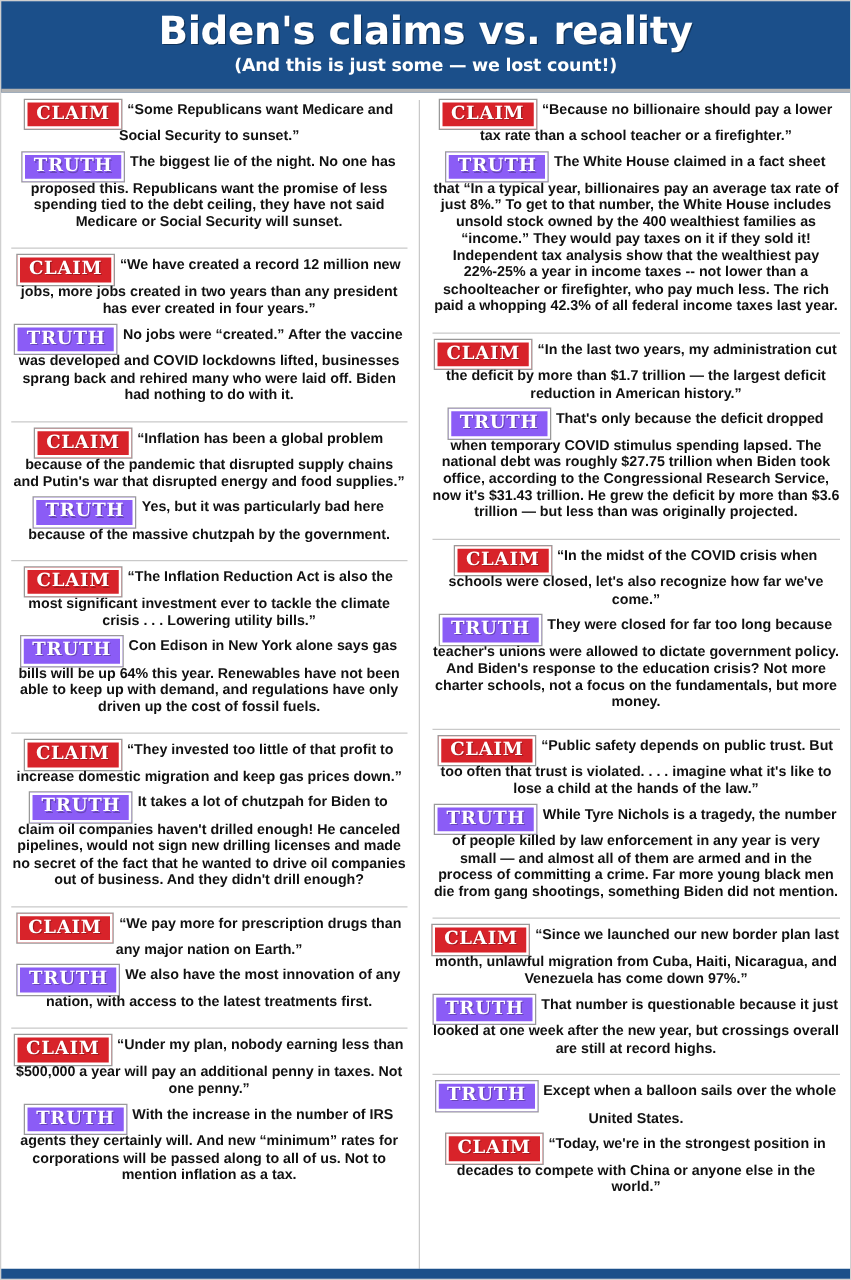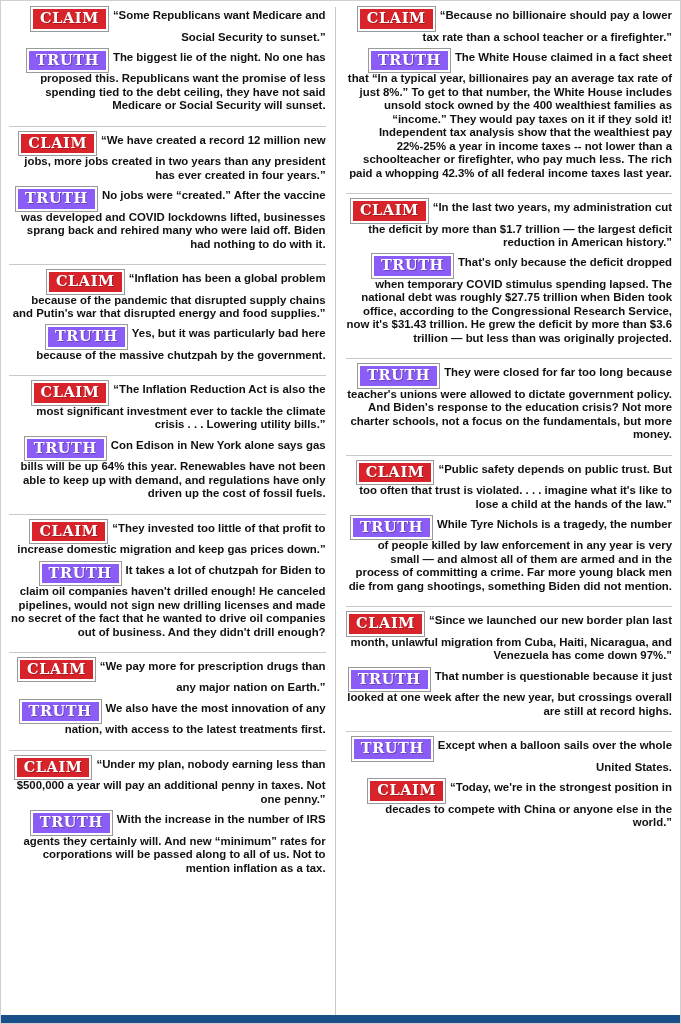--- a/index.html
+++ b/index.html
@@ -66,21 +66,21 @@
     border-right: 1px solid #c9c9c9;
     padding-right: 9px;
   }
   
   .entry {
     margin-bottom: 4px;
   }
   .para {
     font-size: 11.4px;
     line-height: 1.18;
-    text-align: right;
+    text-align: center;
     color: #111;
     margin: 0 0 5px 0;
     font-family: "Liberation Sans", sans-serif;
   }
   .para .txt {
     font-weight: bold;
   }
   .para.claim .txt {
     font-weight: bold;
   }
@@ -125,20 +125,24 @@
   .bottombar {
     height: 8px;
     background: #1b4f8a;
   }
 </style>
 </head>
 <body>
 
 <div class="page">
 
+  <div class="masthead">
+    <div class="title">Biden's claims vs. reality</div>
+    <div class="subtitle">(And this is just some — we lost count!)</div>
+  </div>
 
   <div class="columns">
 
     <div class="col left">
 
       <div class="entry">
         <p class="para claim"><span class="badge claim">CLAIM</span><span class="txt">“Some Republicans want Medicare and Social Security to sunset.”</span></p>
         <p class="para truth"><span class="badge truth">TRUTH</span><span class="txt">The biggest lie of the night. No one has proposed this. Republicans want the promise of less spending tied to the debt ceiling, they have not said Medicare or Social Security will sunset.</span></p>
       </div>
       <hr class="rule">
@@ -188,20 +192,21 @@
       </div>
       <hr class="rule">
 
       <div class="entry">
         <p class="para claim"><span class="badge claim">CLAIM</span><span class="txt">“In the last two years, my administration cut the deficit by more than $1.7 trillion — the largest deficit reduction in American history.”</span></p>
         <p class="para truth"><span class="badge truth">TRUTH</span><span class="txt">That's only because the deficit dropped when temporary COVID stimulus spending lapsed. The national debt was roughly $27.75 trillion when Biden took office, according to the Congressional Research Service, now it's $31.43 trillion. He grew the deficit by more than $3.6 trillion — but less than was originally projected.</span></p>
       </div>
       <hr class="rule">
 
       <div class="entry">
+        <p class="para claim"><span class="badge claim">CLAIM</span><span class="txt">“In the midst of the COVID crisis when schools were closed,  let's also recognize how far we've come.”</span></p>
         <p class="para truth"><span class="badge truth">TRUTH</span><span class="txt">They were closed for far too long because teacher's unions were allowed to dictate government policy. And Biden's response to the education crisis? Not more charter schools, not a focus on the fundamentals, but more money.</span></p>
       </div>
       <hr class="rule">
 
       <div class="entry">
         <p class="para claim"><span class="badge claim">CLAIM</span><span class="txt">“Public safety depends on public trust. But too often that trust is violated. . . . imagine what it's like to lose a child at the hands of the law.”</span></p>
         <p class="para truth"><span class="badge truth">TRUTH</span><span class="txt">While Tyre Nichols is a tragedy, the number of people killed by law enforcement in any year is very small — and almost all of them are armed and in the process of committing a crime. Far more young black men die from gang shootings, something Biden did not mention.</span></p>
       </div>
       <hr class="rule">
 

